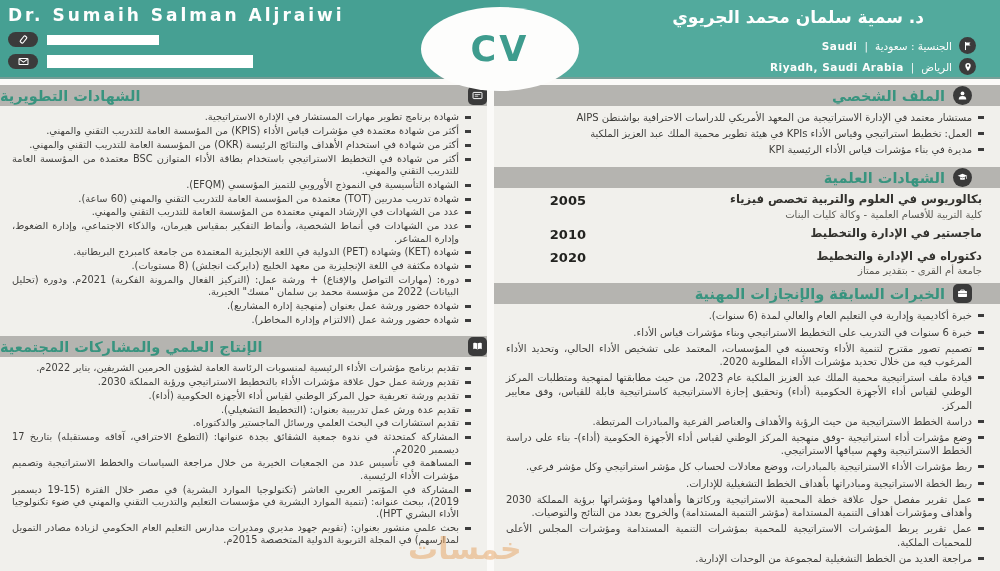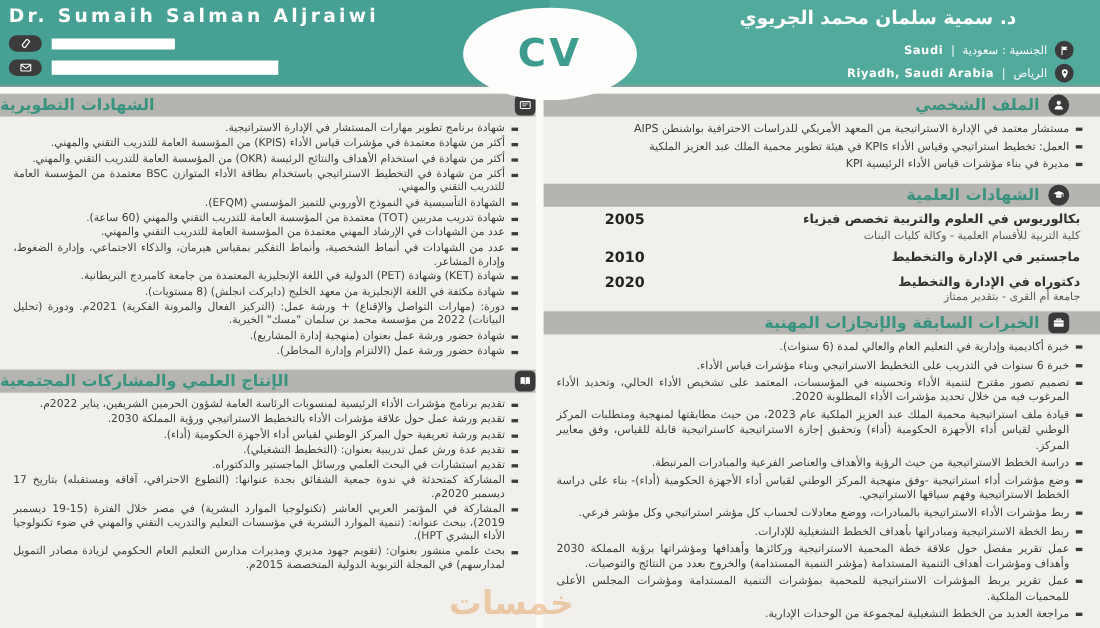--- a/index.html
+++ b/index.html
@@ -236,20 +236,21 @@
         </span>
         <span class="bar-title">الإنتاج العلمي والمشاركات المجتمعية</span>
       </div>
       <div class="bullets">
           <div class="bullet">تقديم برنامج مؤشرات الأداء الرئيسية لمنسوبات الرئاسة العامة لشؤون الحرمين الشريفين، يناير 2022م.</div>
           <div class="bullet">تقديم ورشة عمل حول علاقة مؤشرات الأداء بالتخطيط الاستراتيجي ورؤية المملكة 2030.</div>
           <div class="bullet">تقديم ورشة تعريفية حول المركز الوطني لقياس أداء الأجهزة الحكومية (أداء).</div>
           <div class="bullet">تقديم عدة ورش عمل تدريبية بعنوان: (التخطيط التشغيلي).</div>
           <div class="bullet">تقديم استشارات في البحث العلمي ورسائل الماجستير والدكتوراه.</div>
           <div class="bullet">المشاركة كمتحدثة في ندوة جمعية الشقائق بجدة عنوانها: (التطوع الاحترافي، آفاقه ومستقبله) بتاريخ 17 ديسمبر 2020م.</div>
+          <div class="bullet">المساهمة في تأسيس عدد من الجمعيات الخيرية من خلال مراجعة السياسات والخطط الاستراتيجية وتصميم مؤشرات الأداء الرئيسية.</div>
           <div class="bullet">المشاركة في المؤتمر العربي العاشر (تكنولوجيا الموارد البشرية) في مصر خلال الفترة (15-19 ديسمبر 2019)، ببحث عنوانه: (تنمية الموارد البشرية في مؤسسات التعليم والتدريب التقني والمهني في ضوء تكنولوجيا الأداء البشري HPT).</div>
           <div class="bullet">بحث علمي منشور بعنوان: (تقويم جهود مديري ومديرات مدارس التعليم العام الحكومي لزيادة مصادر التمويل لمدارسهم) في المجلة التربوية الدولية المتخصصة 2015م.</div>
         </div>
 
     </div>
   </div>
 
   <div class="watermark">خمسات</div>
 
 </div>

